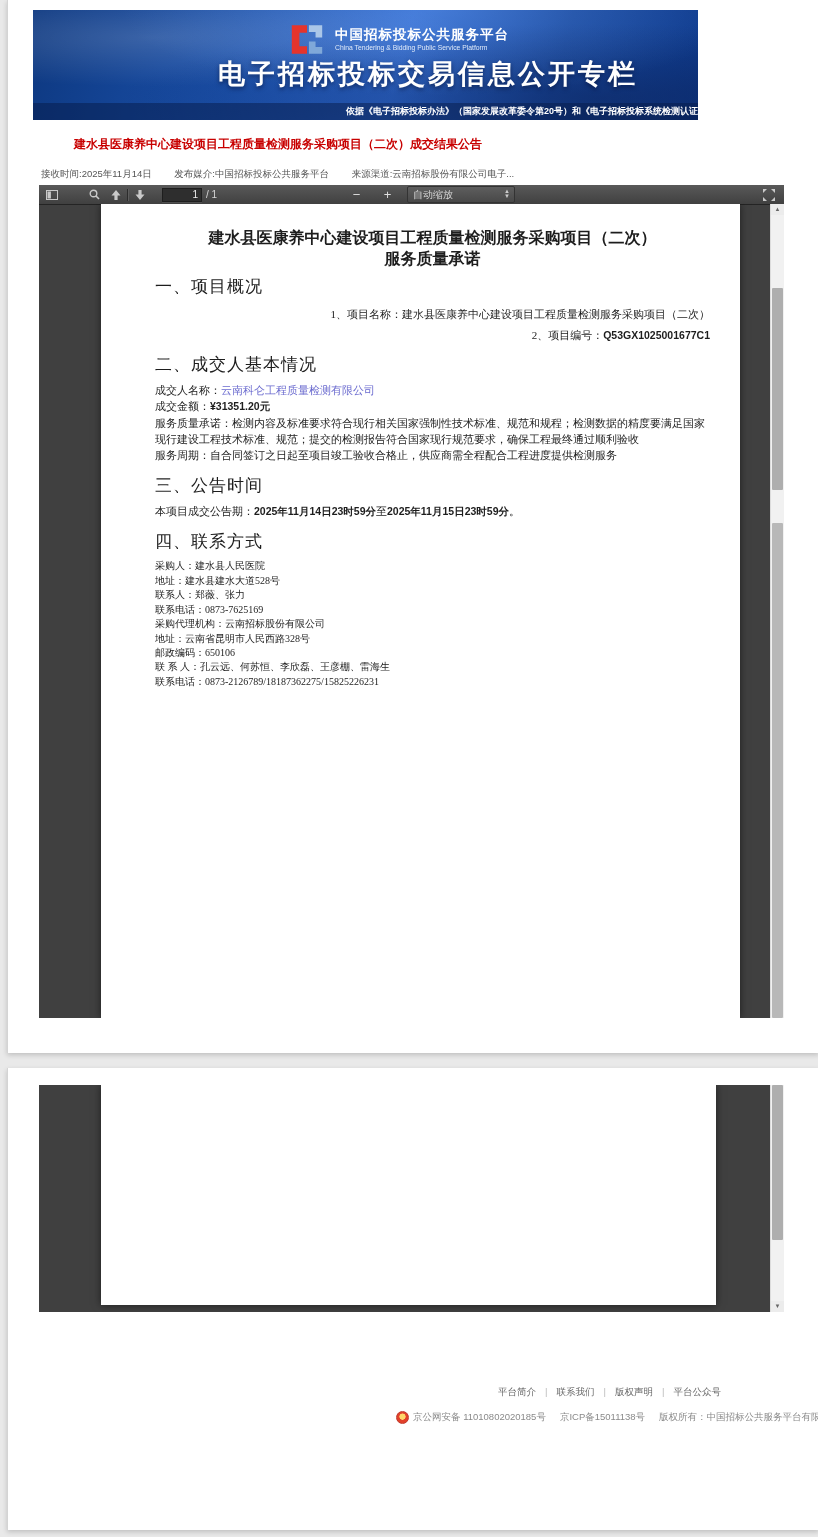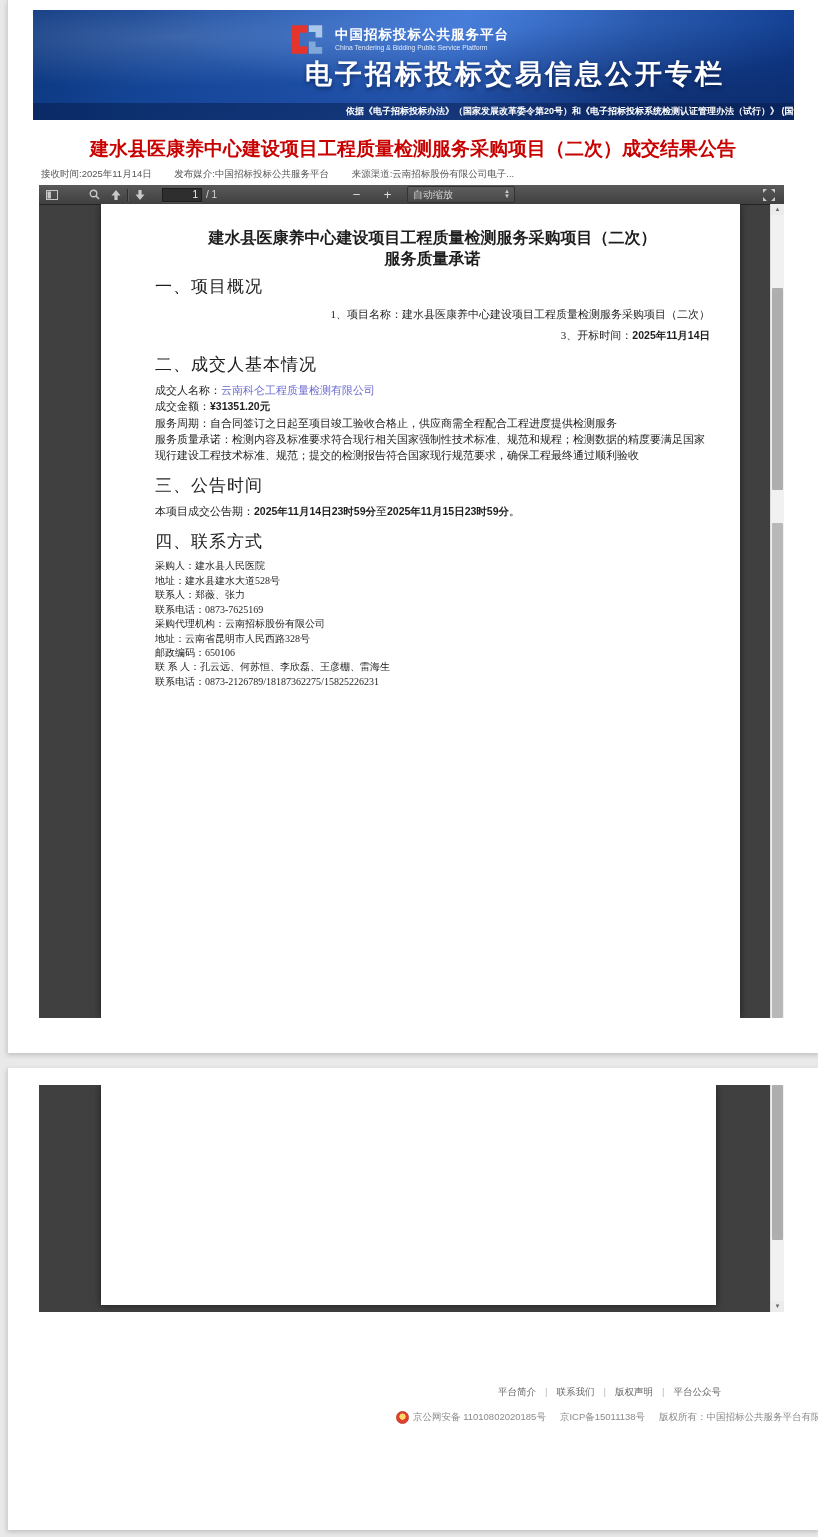--- a/index.html
+++ b/index.html
@@ -7,39 +7,39 @@
     width:818px;height:1537px;position:relative;overflow:hidden;
     background:#e9e9e9;
     font-family:"Liberation Sans", sans-serif;
   }
   .card{position:absolute;left:7px;width:811px;background:#fff;
         border-left:1px solid #d4d4d4;box-shadow:0 2px 5px rgba(0,0,0,.18);}
   #card1{top:0;height:1053px;}
   #card2{top:1068px;height:462px;}
 
   
-  .banner{position:absolute;left:25px;top:10px;width:761px;height:110px;overflow:hidden;
+  .banner{position:absolute;left:25px;top:10px;width:665px;height:110px;overflow:hidden;
     background:
       radial-gradient(ellipse at 18% 25%, rgba(255,255,255,.16), transparent 42%),
       radial-gradient(ellipse at 60% 0%, rgba(140,185,255,.28), transparent 55%),
       radial-gradient(ellipse at 85% 80%, rgba(10,25,70,.45), transparent 60%),
       linear-gradient(105deg,#0d3880 0%,#1a4fa8 30%,#2c67cd 55%,#17489f 78%,#0e3a8c 100%);
   }
   .logo-row{position:absolute;left:255px;top:13px;display:flex;align-items:center;gap:9px;}
   .logo-cn{color:#fff;font-size:13.5px;font-weight:bold;letter-spacing:1px;line-height:16px;}
   .logo-en{color:#dfeafa;font-size:6.8px;line-height:9px;}
-  .headline{position:absolute;right:69px;top:46px;color:#fff;font-size:27px;font-weight:bold;
+  .headline{position:absolute;right:60px;top:46px;color:#fff;font-size:27px;font-weight:bold;
             letter-spacing:3px;text-shadow:0 2px 4px rgba(0,10,40,.55);white-space:nowrap;}
   .ticker{position:absolute;left:0;right:0;bottom:0;height:17px;background:rgba(6,26,68,.48);
           color:#fff;font-size:9px;font-weight:bold;line-height:17px;white-space:nowrap;
           overflow:hidden;padding-left:313px;}
 
   
-  .article-title{position:absolute;left:66px;top:136px;font-size:19px;font-weight:bold;
-                 color:#c80000;white-space:nowrap;margin-left:16px;}
+  .article-title{position:absolute;left:66px;top:136px;font-size:12px;font-weight:bold;
+                 color:#c80000;white-space:nowrap;}
   .meta{position:absolute;left:33px;top:168px;font-size:9.5px;color:#555;white-space:nowrap;}
   .meta span{margin-right:20px;}
 
   
   .viewer{position:absolute;background:#404040;}
   #viewer1{left:31px;top:185px;width:745px;height:833px;}
   #viewer2{left:31px;top:17px;width:745px;height:227px;}
   .pdf-toolbar{position:relative;height:19px;background:linear-gradient(#595959,#404040);
                border-bottom:1px solid #242424;color:#d6d6d6;font-size:10px;}
   .tb-left{position:absolute;left:5px;top:0;height:19px;display:flex;align-items:center;}
@@ -186,31 +186,31 @@
 
     <div class="scroll-area">
       <div class="pdf-page doc" id="page1">
         <div class="doc-title">
           <div>建水县医康养中心建设项目工程质量检测服务采购项目（二次）</div>
           <div>服务质量承诺</div>
         </div>
         <div class="doc-body">
           <div class="sec first">一、项目概况</div>
           <div class="item"><span>1、项目名称：</span><span>建水县医康养中心建设项目工程质量检测服务采购项目（二次）</span></div>
-          <div class="item"><span>3、开标时间：</span><span class="v-sans">2025年11月14日</span></div>
+          <div class="item"><span>2、项目编号：</span><span class="v-sans">Q53GX1025001677C1</span></div>
 
           <div class="sec">二、成交人基本情况</div>
           <div class="line">
             <span>成交人名称：</span><span class="doc-link">云南科仑工程质量检测有限公司</span>
           </div>
           <div class="line">
             <span>成交金额：</span><span class="v-sans">¥31351.20元</span>
           </div>
+          <div class="line">服务质量承诺：检测内容及标准要求符合现行相关国家强制性技术标准、规范和规程；检测数据的精度要满足国家现行建设工程技术标准、规范；提交的检测报告符合国家现行规范要求，确保工程最终通过顺利验收</div>
           <div class="line">服务周期：自合同签订之日起至项目竣工验收合格止，供应商需全程配合工程进度提供检测服务</div>
-          <div class="line">服务质量承诺：检测内容及标准要求符合现行相关国家强制性技术标准、规范和规程；检测数据的精度要满足国家现行建设工程技术标准、规范；提交的检测报告符合国家现行规范要求，确保工程最终通过顺利验收</div>
 
           <div class="sec" style="margin-top:11px">三、公告时间</div>
           <div class="notice">
             <span>本项目成交公告期：</span><span class="b v-sans">2025年11月14日23时59分</span><span>至</span><span class="b v-sans">2025年11月15日23时59分</span><span>。</span>
           </div>
 
           <div class="sec" style="margin-top:11px">四、联系方式</div>
           <div class="contact">采购人：建水县人民医院</div>
           <div class="contact">地址：建水县建水大道528号</div>
           <div class="contact">联系人：郑薇、张力</div>

